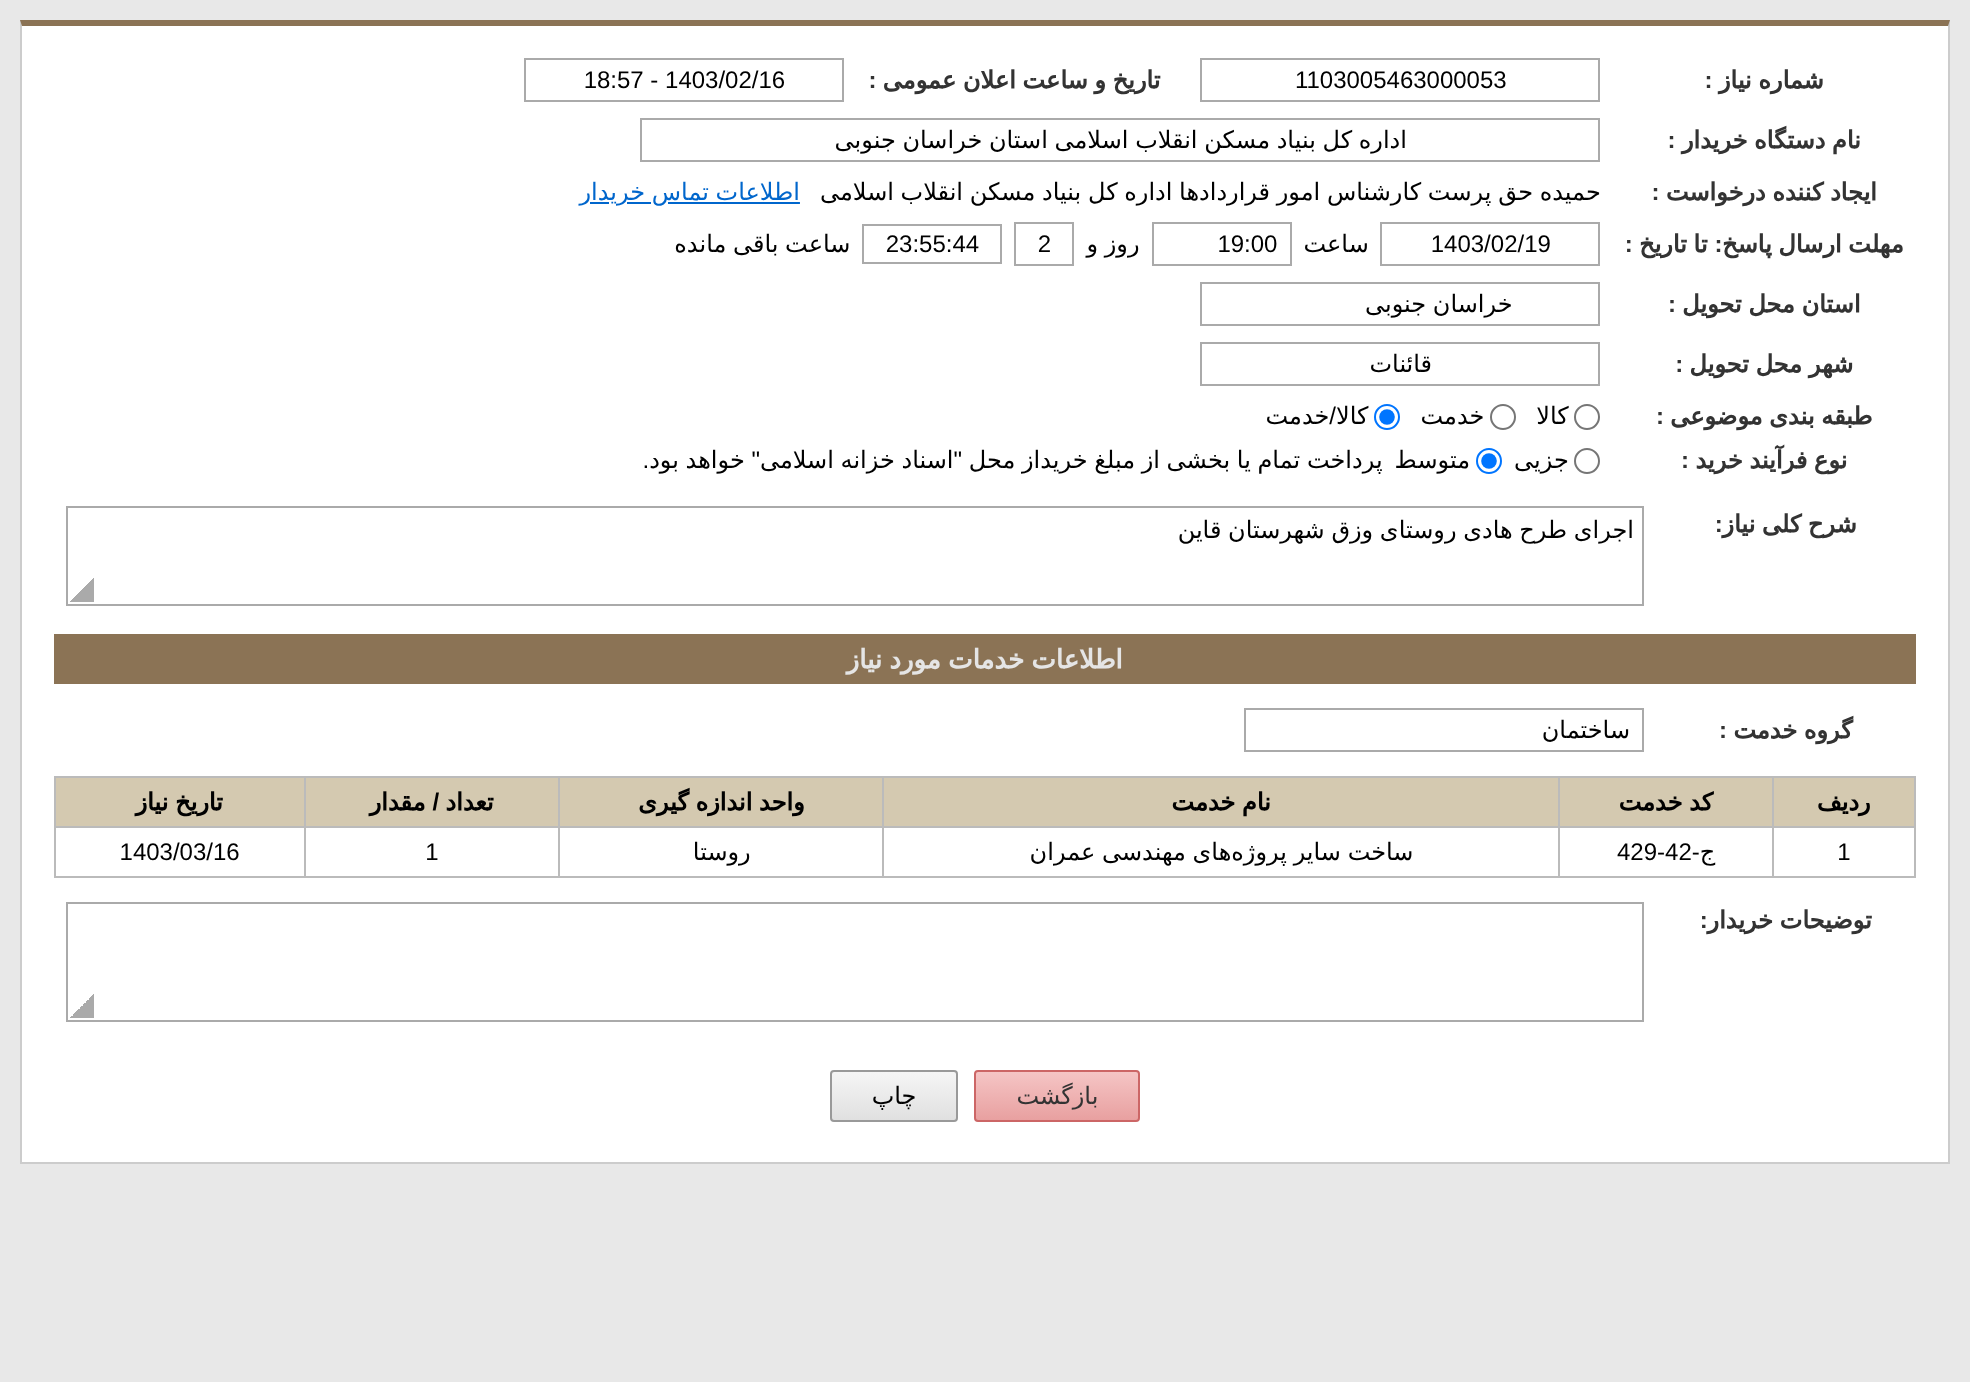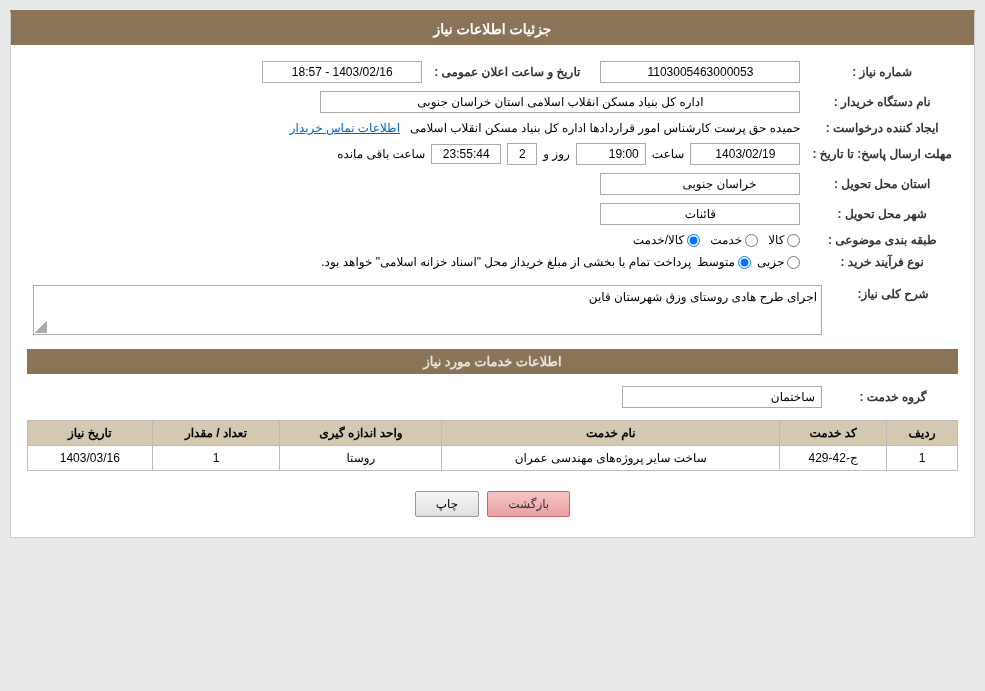--- a/index.html
+++ b/index.html
@@ -157,21 +157,20 @@
       display: flex;
       justify-content: center;
       gap: 8px;
     }
   </style>
 </head>
 <body>
 
 <div class="page-wrapper">
   <div class="main-card">
-    <div class="card-header">جزئیات اطلاعات نیاز</div>
     <div class="card-body">
 
       <table class="info-table">
         <tbody>
             <tr>
           <td class="label-cell">شماره نیاز :</td>
           <td class="value-cell" style="width:220px;">
             <div class="input-box" style="width:200px; text-align:center;">1103005463000053</div>
           </td>
           <td class="label-cell" style="text-align:right;">تاریخ و ساعت اعلان عمومی :</td>
@@ -309,20 +308,33 @@
               <td>1</td>
               <td>ج-42-429</td>
               <td>ساخت سایر پروژه‌های مهندسی عمران</td>
               <td>روستا</td>
               <td>1</td>
               <td>1403/03/16</td>
             </tr>
           </tbody>
       </table>
 
+      <table class="info-table" style="margin-top:8px;">
+        <tbody>
+            <tr>
+          <td class="label-cell" style="vertical-align:top; padding-top:6px;">توضیحات خریدار:</td>
+          <td>
+            <div style="position:relative; width:100%;">
+              <div class="description-box" style="min-height:60px;"></div>
+              <div class="resize-handle"></div>
+            </div>
+          </td>
+        </tr>
+      </tbody>
+        </table>
 
       <div class="buttons-row">
         <button class="btn-back">بازگشت</button>
         <button class="btn-print">چاپ</button>
       </div>
 
     </div>
   </div>
 </div>
 

